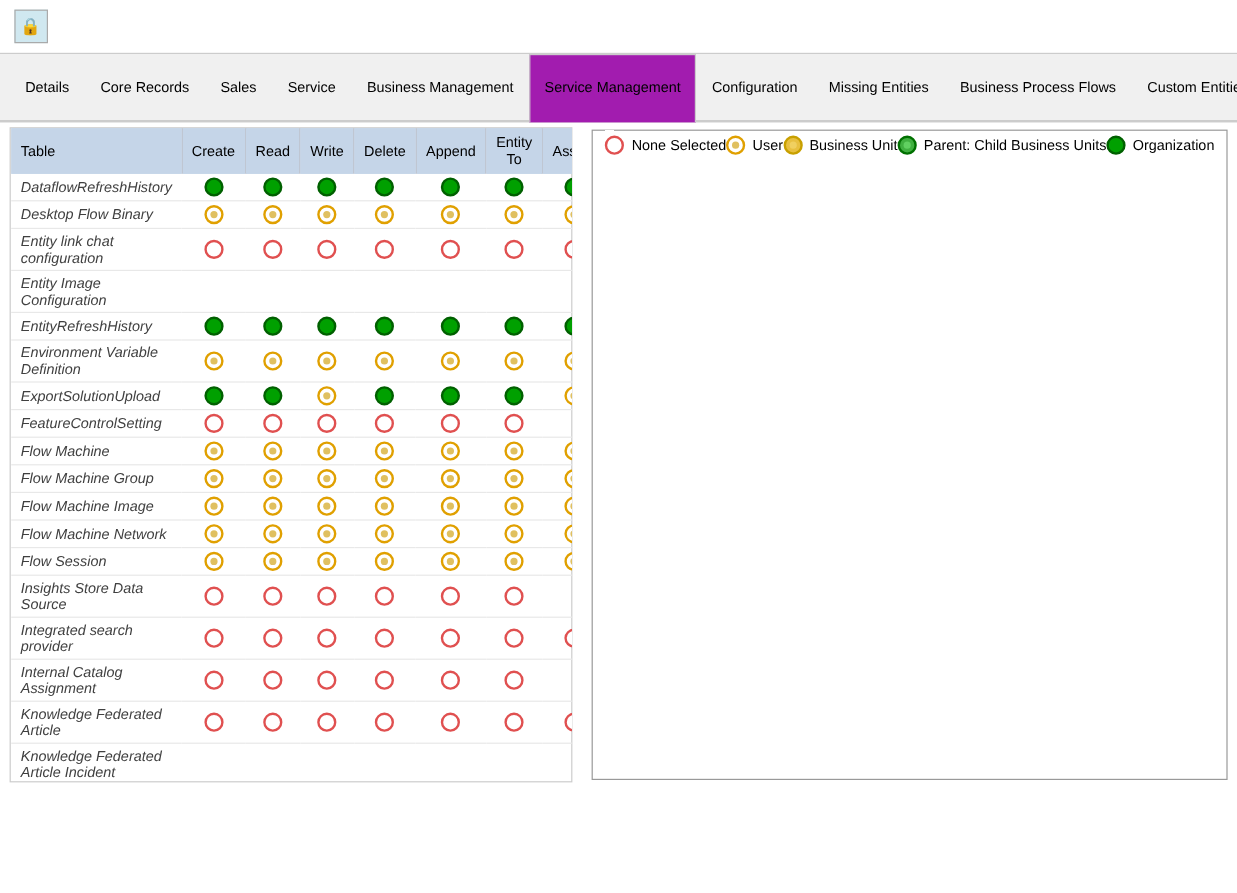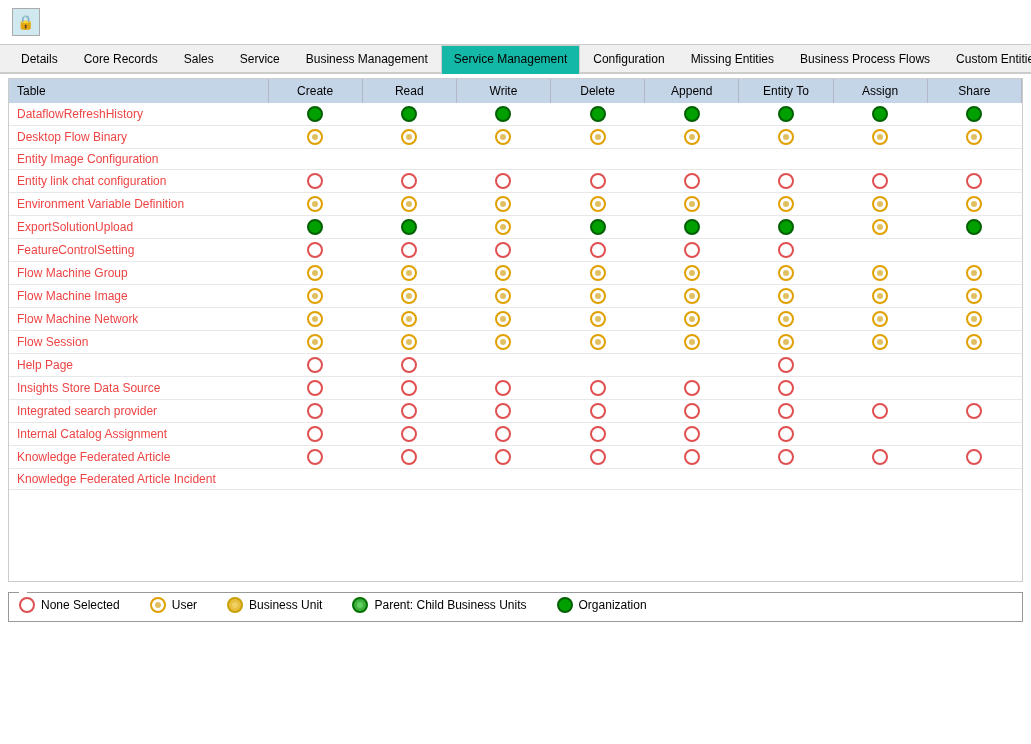--- a/index.html
+++ b/index.html
@@ -4,48 +4,48 @@
   <style>
     * { box-sizing: border-box; margin: 0; padding: 0; }
     body { font-family: 'Segoe UI', Tahoma, Geneva, Verdana, sans-serif; font-size: 12px; background: #fff; color: #000; }
 
     .header { display: flex; align-items: center; padding: 8px 12px; border-bottom: 1px solid #ccc; }
     .header-icon { width: 28px; height: 28px; background: #d0e8f0; border: 1px solid #aaa; display: flex; align-items: center; justify-content: center; margin-right: 10px; font-size: 14px; }
     .header-title { font-size: 16px; font-weight: bold; flex: 1; }
     .header-solution { font-size: 12px; font-weight: bold; }
 
     .tabs { display: flex; border-bottom: 2px solid #ccc; padding: 0 8px; background: #f0f0f0; }
-    .tab { padding: 6px 12px; cursor: pointer; border: 1px solid transparent; border-bottom: none; font-size: 12px; white-space: nowrap; }
-    .tab.active { background: #14b8a6; border-color: #ccc; border-bottom-color: #fff; margin-bottom: -2px; }
-
-    .main { display: flex; flex-direction: column; height: calc(744px - 110px - 80px); }
+    .tab { padding: 20px 12px; cursor: pointer; border: 1px solid transparent; border-bottom: none; font-size: 12px; white-space: nowrap; }
+    .tab.active { background: #a21caf; border-color: #ccc; border-bottom-color: #fff; margin-bottom: -2px; }
+
+    .main { display: flex; height: calc(744px - 110px - 80px); }
 
     .table-container { flex: 1; overflow-y: auto; overflow-x: hidden; border: 1px solid #ccc; margin: 4px 8px; }
 
     table { width: 100%; border-collapse: collapse; }
     thead tr { background: #c5d5e8; }
     thead th { padding: 5px 8px; text-align: left; font-weight: normal; border-right: 1px solid #b0b8c8; font-size: 12px; position: sticky; top: 0; background: #c5d5e8; z-index: 1; }
     thead th:first-child { width: 220px; }
     thead th:not(:first-child) { text-align: center; width: 80px; }
 
     tbody tr { border-bottom: 1px solid #e8e8e8; }
     tbody td { padding: 3px 8px; font-size: 12px; }
     tbody td:not(:first-child) { text-align: center; }
-    tbody td:first-child { color: #ef4444; cursor: pointer; }
+    tbody td:first-child { color: #404040; cursor: pointer; font-style: italic; }
 
     .circle { display: inline-block; width: 16px; height: 16px; border-radius: 50%; vertical-align: middle; }
     .circle-none { border: 2px solid #e05050; background: #fff; }
     .circle-user { border: 2px solid #e0a000; background: #fff; position: relative; }
     .circle-user::after { content: ''; position: absolute; top: 3px; left: 3px; width: 6px; height: 6px; border-radius: 50%; background: #e0c060; }
     .circle-bu { border: 2px solid #c8a000; background: #e8c040; position: relative; }
     .circle-bu::after { content: ''; position: absolute; top: 3px; left: 3px; width: 6px; height: 6px; border-radius: 50%; background: #f0d060; }
     .circle-pcbu { border: 2px solid #007000; background: #40b040; position: relative; }
     .circle-pcbu::after { content: ''; position: absolute; top: 3px; left: 3px; width: 6px; height: 6px; border-radius: 50%; background: #60d060; }
     .circle-org { border: 2px solid #006000; background: #00a000; }
-    .key-items { display: flex; align-items: center; gap: 30px; flex-wrap: wrap; }
+    .key-items { display: flex; align-items: center; flex-wrap: wrap; }
     .key-item { display: flex; align-items: center; gap: 6px; font-size: 12px; }
 
     fieldset { border: 1px solid #999; margin: 6px 8px; padding: 4px 10px 8px 10px; }
     legend { font-size: 11px; color: #555; padding: 0 4px; }
   </style>
 </head>
 <body>
 
 <div class="header">
   <div class="header-icon">🔒</div>
@@ -99,40 +99,51 @@
             <td><span class="circle circle-user" title="User"></span></td>
             <td><span class="circle circle-user" title="User"></span></td>
             <td><span class="circle circle-user" title="User"></span></td>
             <td><span class="circle circle-user" title="User"></span></td>
             <td><span class="circle circle-user" title="User"></span></td>
             <td><span class="circle circle-user" title="User"></span></td>
             <td><span class="circle circle-user" title="User"></span></td>
             <td><span class="circle circle-user" title="User"></span></td>
           </tr>
           <tr>
+            <td>Entity link chat configuration</td>
+            <td><span class="circle circle-none" title="None Selected"></span></td>
+            <td><span class="circle circle-none" title="None Selected"></span></td>
+            <td><span class="circle circle-none" title="None Selected"></span></td>
+            <td><span class="circle circle-none" title="None Selected"></span></td>
+            <td><span class="circle circle-none" title="None Selected"></span></td>
+            <td><span class="circle circle-none" title="None Selected"></span></td>
+            <td><span class="circle circle-none" title="None Selected"></span></td>
+            <td><span class="circle circle-none" title="None Selected"></span></td>
+          </tr>
+          <tr>
             <td>Entity Image Configuration</td>
             <td></td>
             <td></td>
             <td></td>
             <td></td>
             <td></td>
             <td></td>
             <td></td>
             <td></td>
           </tr>
           <tr>
-            <td>Entity link chat configuration</td>
-            <td><span class="circle circle-none" title="None Selected"></span></td>
-            <td><span class="circle circle-none" title="None Selected"></span></td>
-            <td><span class="circle circle-none" title="None Selected"></span></td>
-            <td><span class="circle circle-none" title="None Selected"></span></td>
-            <td><span class="circle circle-none" title="None Selected"></span></td>
-            <td><span class="circle circle-none" title="None Selected"></span></td>
-            <td><span class="circle circle-none" title="None Selected"></span></td>
-            <td><span class="circle circle-none" title="None Selected"></span></td>
+            <td>EntityRefreshHistory</td>
+            <td><span class="circle circle-org" title="Organization"></span></td>
+            <td><span class="circle circle-org" title="Organization"></span></td>
+            <td><span class="circle circle-org" title="Organization"></span></td>
+            <td><span class="circle circle-org" title="Organization"></span></td>
+            <td><span class="circle circle-org" title="Organization"></span></td>
+            <td><span class="circle circle-org" title="Organization"></span></td>
+            <td><span class="circle circle-org" title="Organization"></span></td>
+            <td><span class="circle circle-org" title="Organization"></span></td>
           </tr>
           <tr>
             <td>Environment Variable Definition</td>
             <td><span class="circle circle-user" title="User"></span></td>
             <td><span class="circle circle-user" title="User"></span></td>
             <td><span class="circle circle-user" title="User"></span></td>
             <td><span class="circle circle-user" title="User"></span></td>
             <td><span class="circle circle-user" title="User"></span></td>
             <td><span class="circle circle-user" title="User"></span></td>
             <td><span class="circle circle-user" title="User"></span></td>
@@ -154,20 +165,31 @@
             <td><span class="circle circle-none" title="None Selected"></span></td>
             <td><span class="circle circle-none" title="None Selected"></span></td>
             <td><span class="circle circle-none" title="None Selected"></span></td>
             <td><span class="circle circle-none" title="None Selected"></span></td>
             <td><span class="circle circle-none" title="None Selected"></span></td>
             <td><span class="circle circle-none" title="None Selected"></span></td>
             <td></td>
             <td></td>
           </tr>
           <tr>
+            <td>Flow Machine</td>
+            <td><span class="circle circle-user" title="User"></span></td>
+            <td><span class="circle circle-user" title="User"></span></td>
+            <td><span class="circle circle-user" title="User"></span></td>
+            <td><span class="circle circle-user" title="User"></span></td>
+            <td><span class="circle circle-user" title="User"></span></td>
+            <td><span class="circle circle-user" title="User"></span></td>
+            <td><span class="circle circle-user" title="User"></span></td>
+            <td><span class="circle circle-user" title="User"></span></td>
+          </tr>
+          <tr>
             <td>Flow Machine Group</td>
             <td><span class="circle circle-user" title="User"></span></td>
             <td><span class="circle circle-user" title="User"></span></td>
             <td><span class="circle circle-user" title="User"></span></td>
             <td><span class="circle circle-user" title="User"></span></td>
             <td><span class="circle circle-user" title="User"></span></td>
             <td><span class="circle circle-user" title="User"></span></td>
             <td><span class="circle circle-user" title="User"></span></td>
             <td><span class="circle circle-user" title="User"></span></td>
           </tr>
@@ -196,31 +218,20 @@
           <tr>
             <td>Flow Session</td>
             <td><span class="circle circle-user" title="User"></span></td>
             <td><span class="circle circle-user" title="User"></span></td>
             <td><span class="circle circle-user" title="User"></span></td>
             <td><span class="circle circle-user" title="User"></span></td>
             <td><span class="circle circle-user" title="User"></span></td>
             <td><span class="circle circle-user" title="User"></span></td>
             <td><span class="circle circle-user" title="User"></span></td>
             <td><span class="circle circle-user" title="User"></span></td>
-          </tr>
-          <tr>
-            <td>Help Page</td>
-            <td><span class="circle circle-none" title="None Selected"></span></td>
-            <td><span class="circle circle-none" title="None Selected"></span></td>
-            <td></td>
-            <td></td>
-            <td></td>
-            <td><span class="circle circle-none" title="None Selected"></span></td>
-            <td></td>
-            <td></td>
           </tr>
           <tr>
             <td>Insights Store Data Source</td>
             <td><span class="circle circle-none" title="None Selected"></span></td>
             <td><span class="circle circle-none" title="None Selected"></span></td>
             <td><span class="circle circle-none" title="None Selected"></span></td>
             <td><span class="circle circle-none" title="None Selected"></span></td>
             <td><span class="circle circle-none" title="None Selected"></span></td>
             <td><span class="circle circle-none" title="None Selected"></span></td>
             <td></td>

